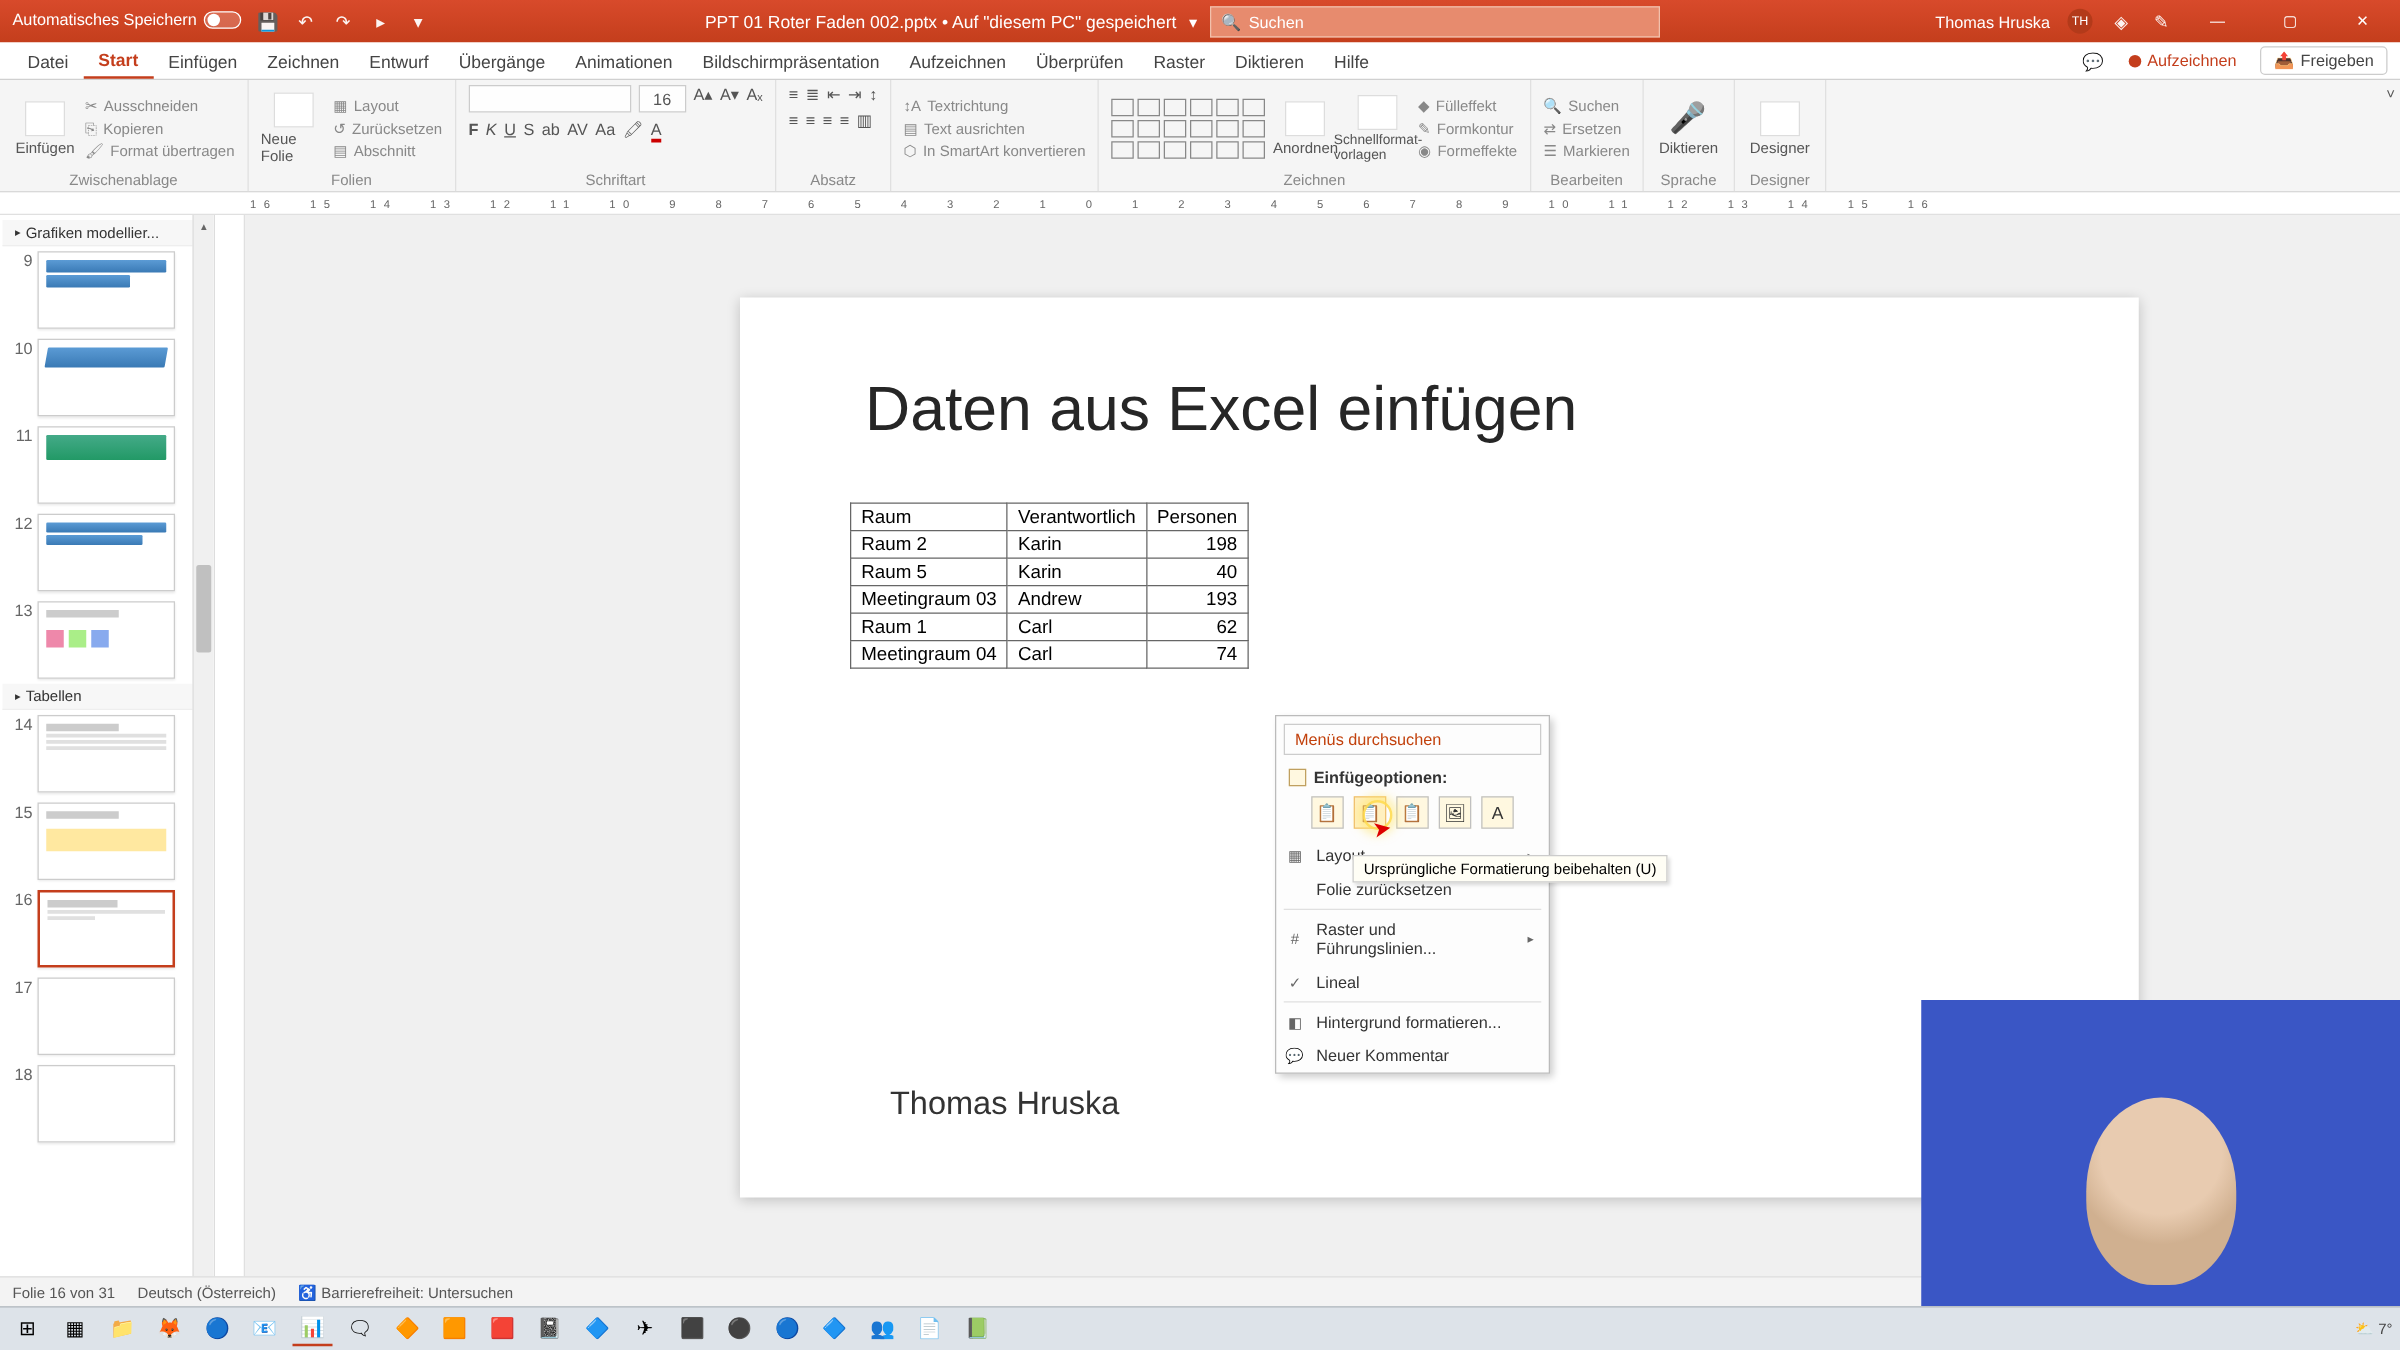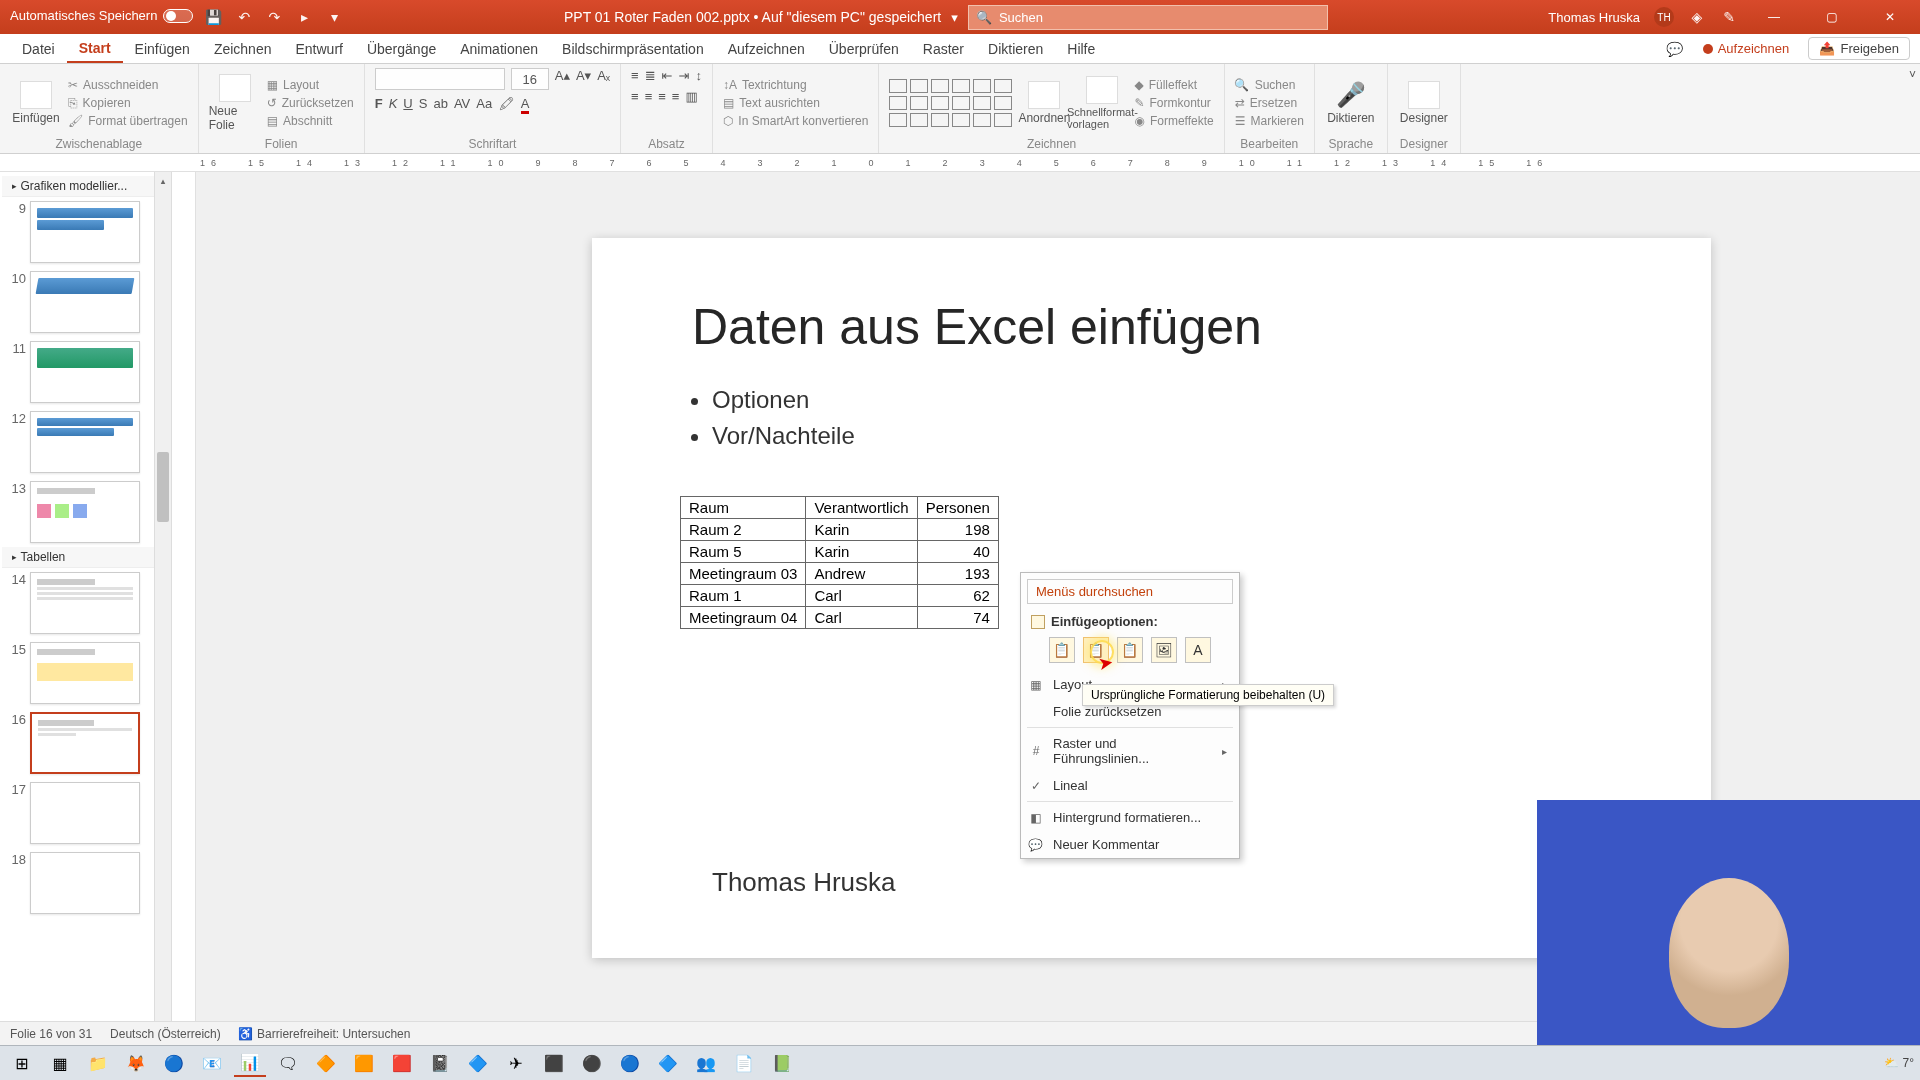--- a/index.html
+++ b/index.html
@@ -500,24 +500,20 @@
         <div class="btn">▴</div>
         <div class="thumb-sb"></div>
         <div class="btn" style="position:absolute;bottom:0;left:0;right:0;">▾</div>
       </div>
   </div>
 
   <div class="slide-area">
     <div class="vruler"></div>
     <div class="slide-canvas">
       <div class="slide-h1">Daten aus Excel einfügen</div>
-      <ul class="bullets">
-        <li>Optionen</li>
-        <li>Vor/Nachteile</li>
-      </ul>
       <table class="table-box">
         <tbody>
             <tr>
               <th>Raum</th>
               <th>Verantwortlich</th>
               <th>Personen</th>
             </tr>
         <tr>
               <td>Raum 2</td>
               <td>Karin</td>

